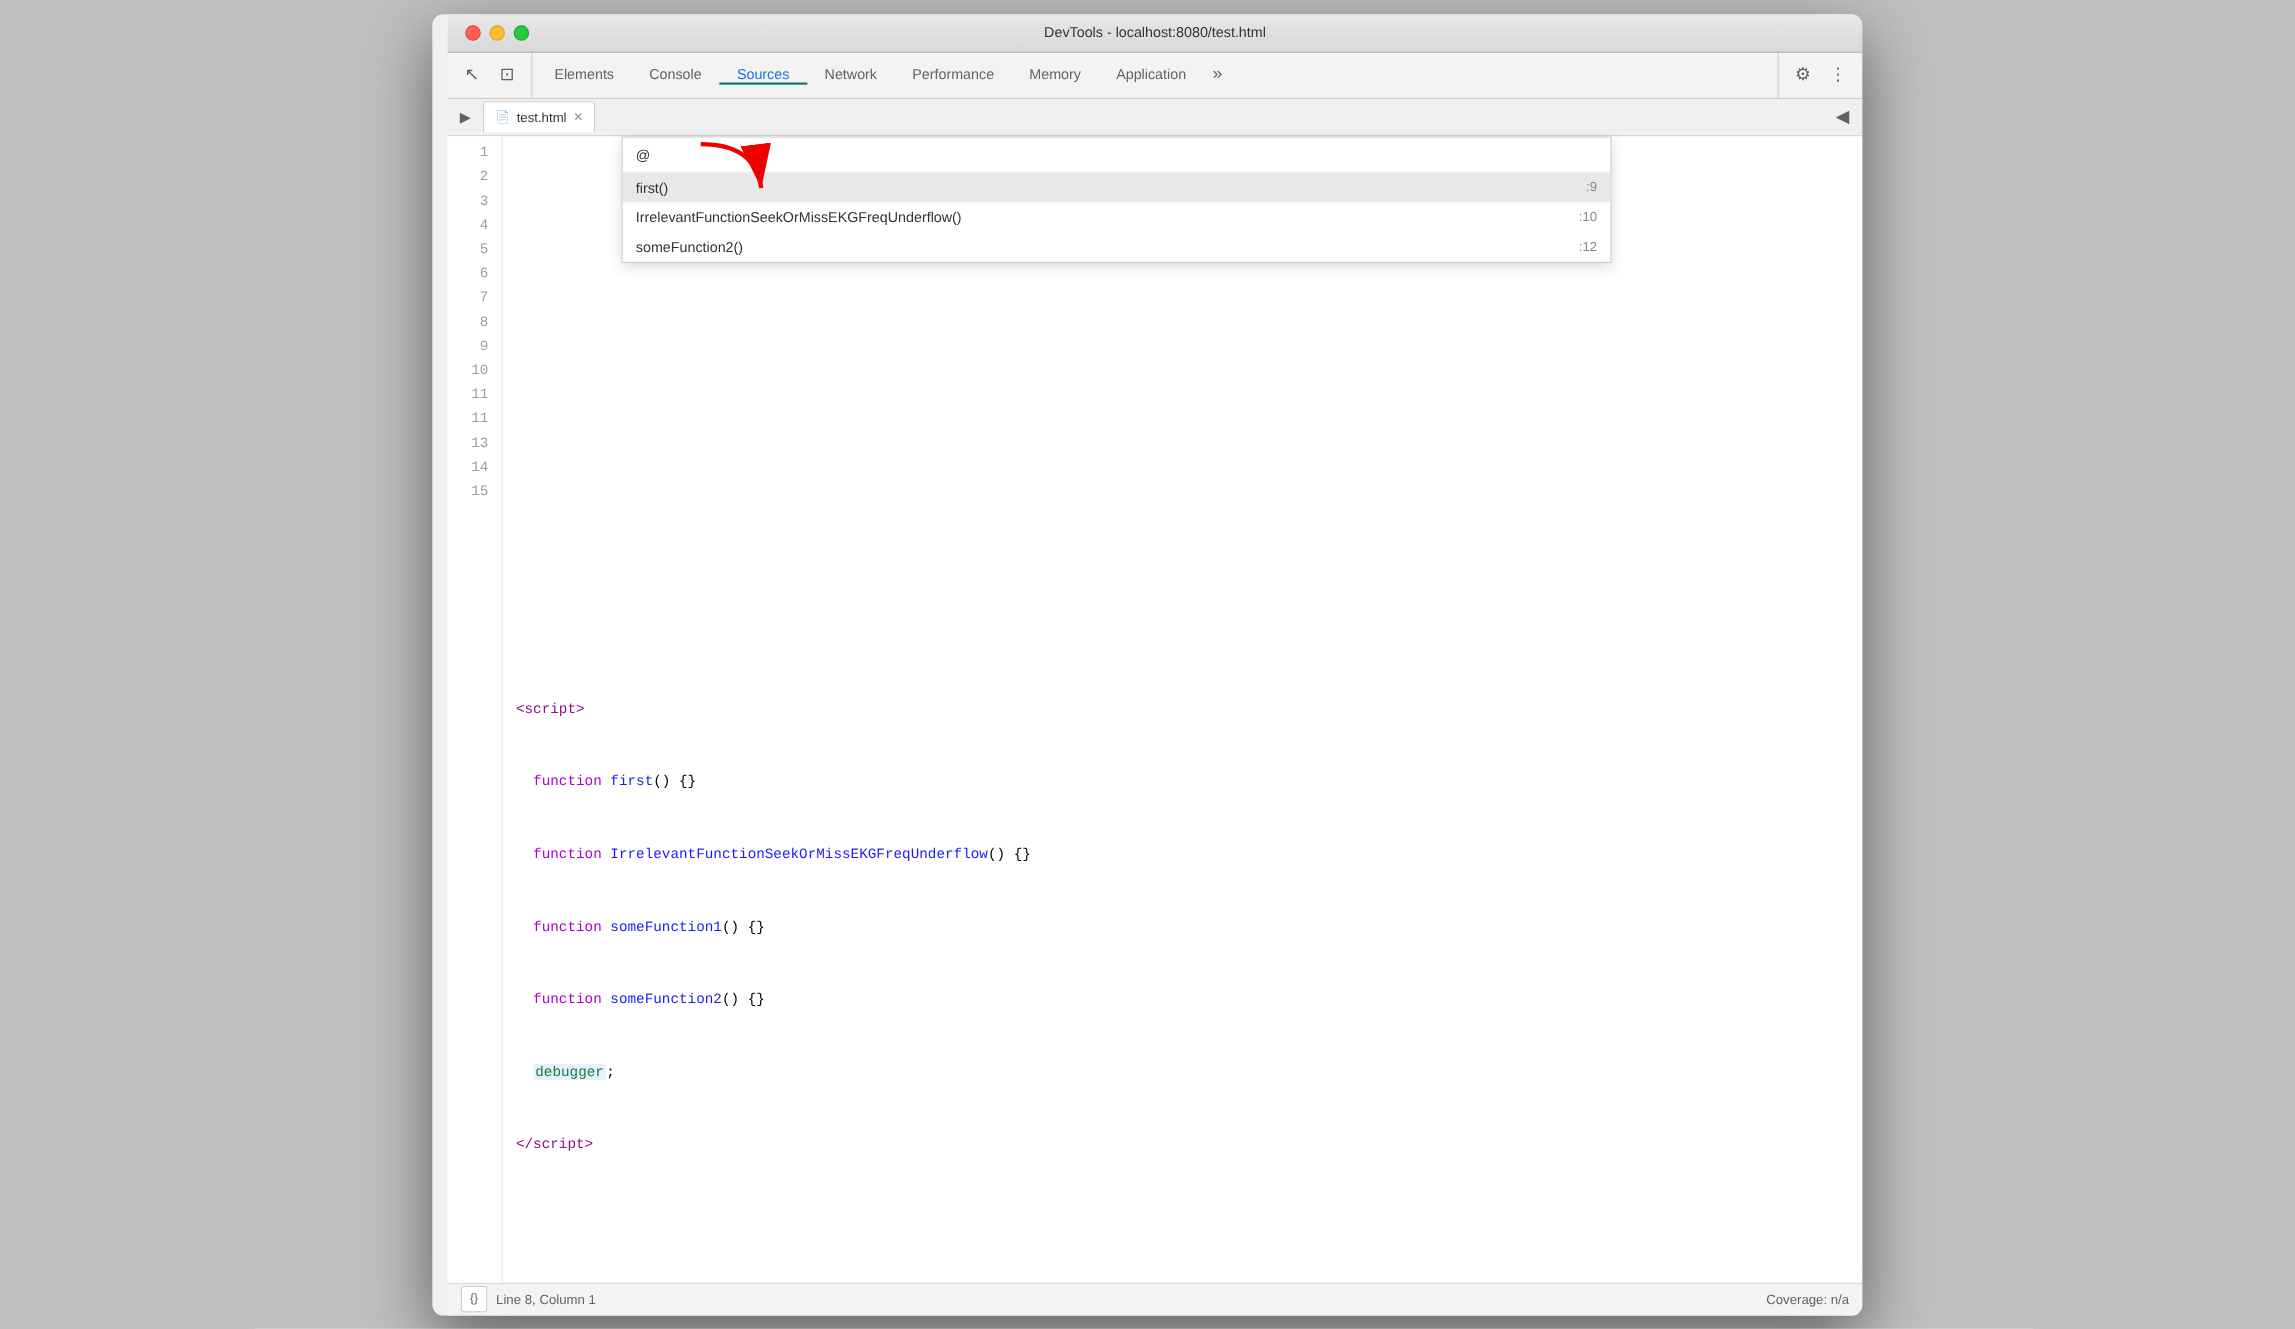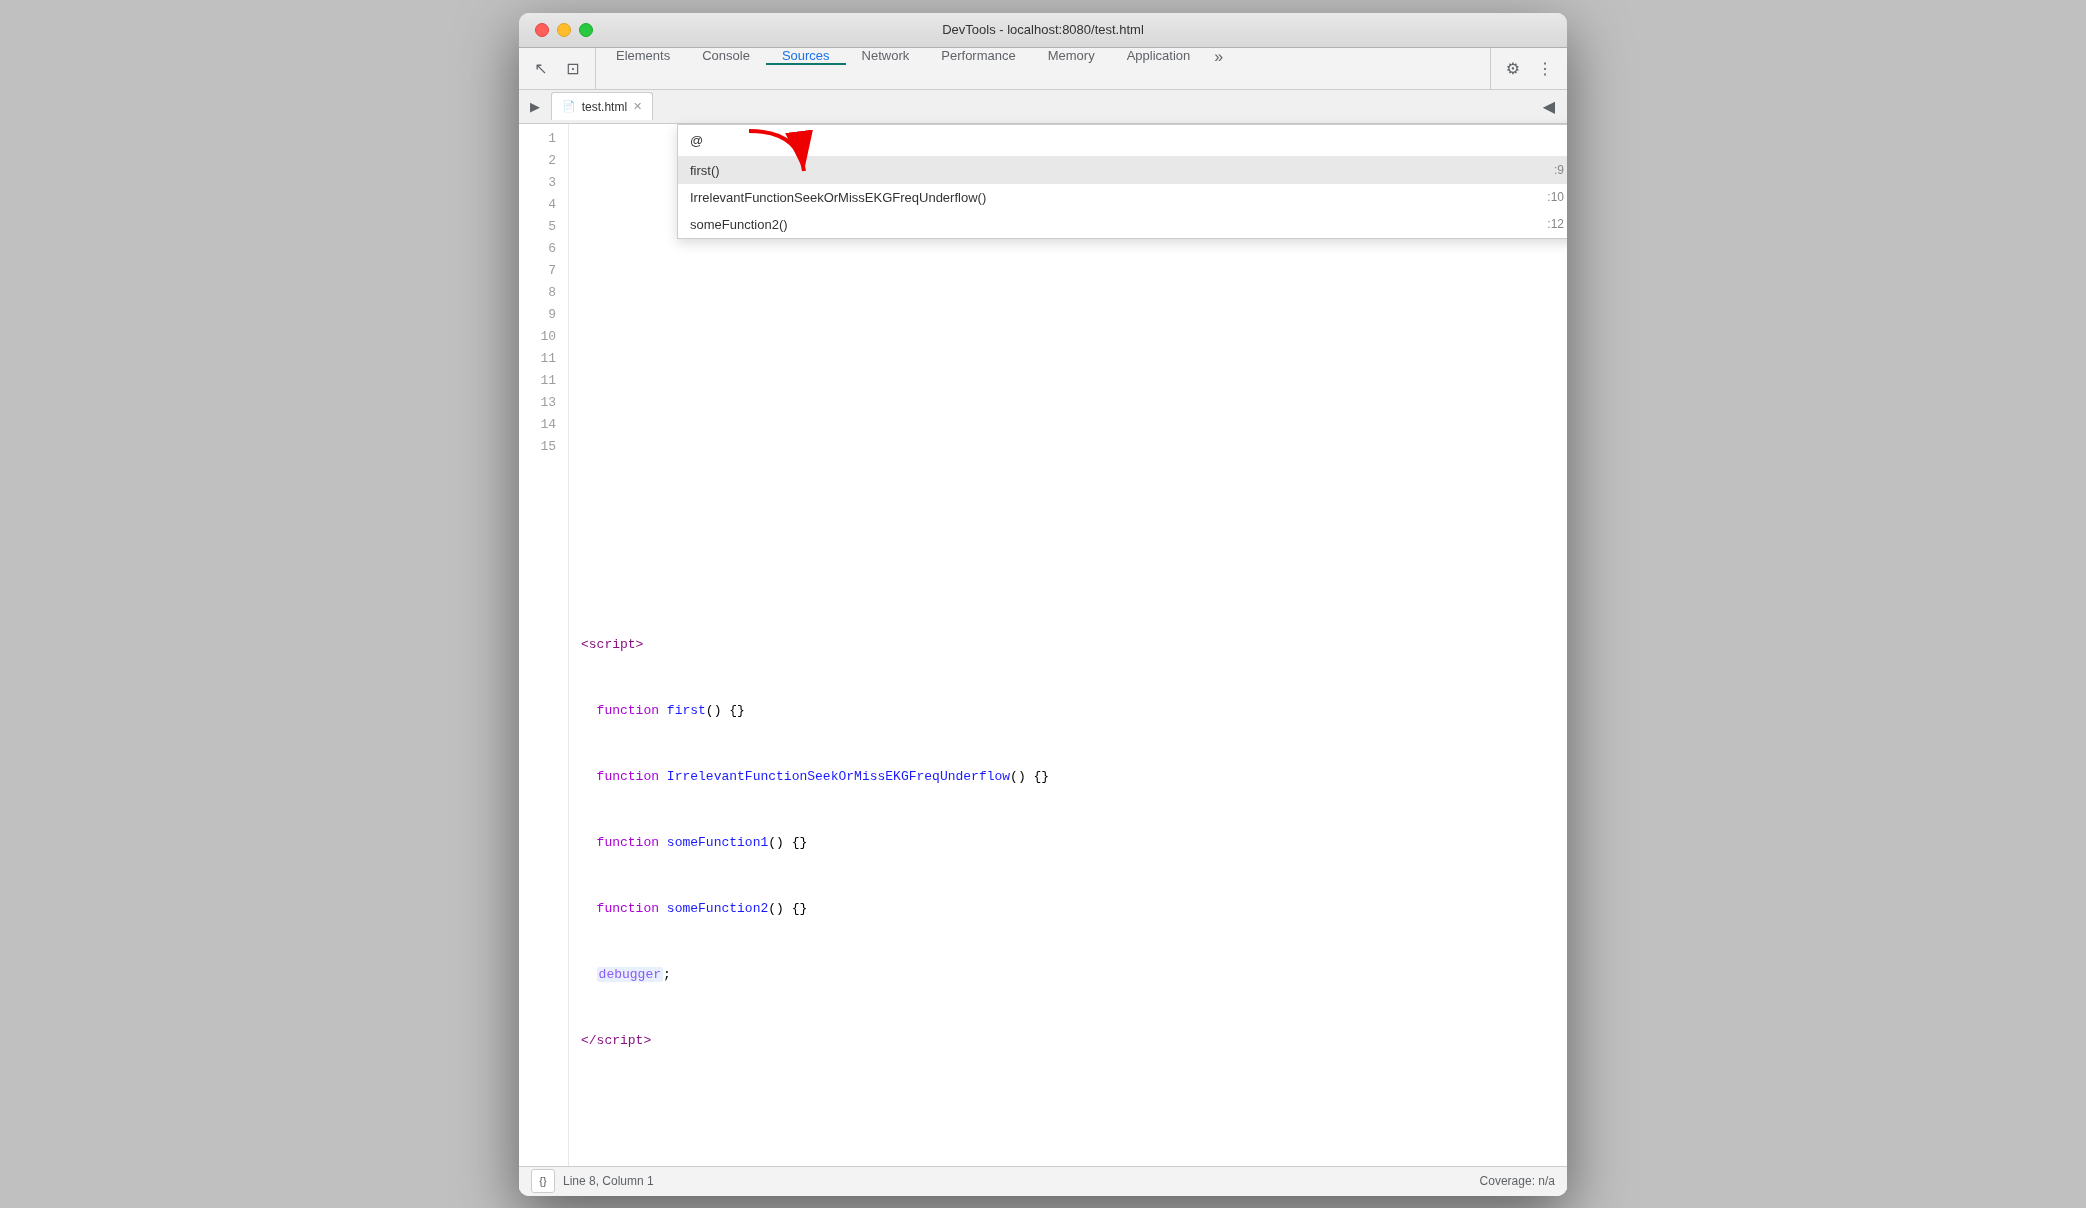--- a/index.html
+++ b/index.html
@@ -7,25 +7,26 @@
     body {
       background: #c0c0c0;
       display: flex;
       align-items: center;
       justify-content: center;
       min-height: 100vh;
       font-family: -apple-system, BlinkMacSystemFont, 'Helvetica Neue', Arial, sans-serif;
     }
 
     .window {
-      width: 1048px;
+      width: 1300px;
       background: #f0f0f0;
       border-radius: 10px;
       box-shadow: 0 20px 60px rgba(0,0,0,0.5);
       overflow: hidden;
+      padding-left: 14px;
     }
 
     
     .title-bar {
       background: linear-gradient(to bottom, #e8e8e8, #d8d8d8);
       padding: 10px 16px;
       display: flex;
       align-items: center;
       border-bottom: 1px solid #b0b0b0;
       position: relative;
@@ -85,21 +86,21 @@
       border-radius: 4px;
       cursor: pointer;
       color: #5f6368;
       font-size: 16px;
       border: none;
       background: none;
     }
 
     .tab-bar {
       display: flex;
-      align-items: flex-start;
+      align-items: center;
       flex: 1;
     }
 
     .tab {
       padding: 0 16px;
       display: flex;
       align-items: center;
       font-size: 13px;
       color: #5f6368;
       cursor: pointer;
@@ -269,21 +270,21 @@
     .code-line {
       line-height: 22px;
     }
 
     
     .kw-purple { color: #aa00d4; }
     .tag-purple { color: #881280; }
     .fn-blue { color: #1a1aff; }
     .debugger-highlight {
       background: #e8f0fe;
-      color: #8b5cf6;
+      color: #15803d;
       border-radius: 2px;
       padding: 0 2px;
     }
 
     
     .arrow-annotation {
       position: absolute;
       top: 2px;
       left: 220px;
       z-index: 200;

